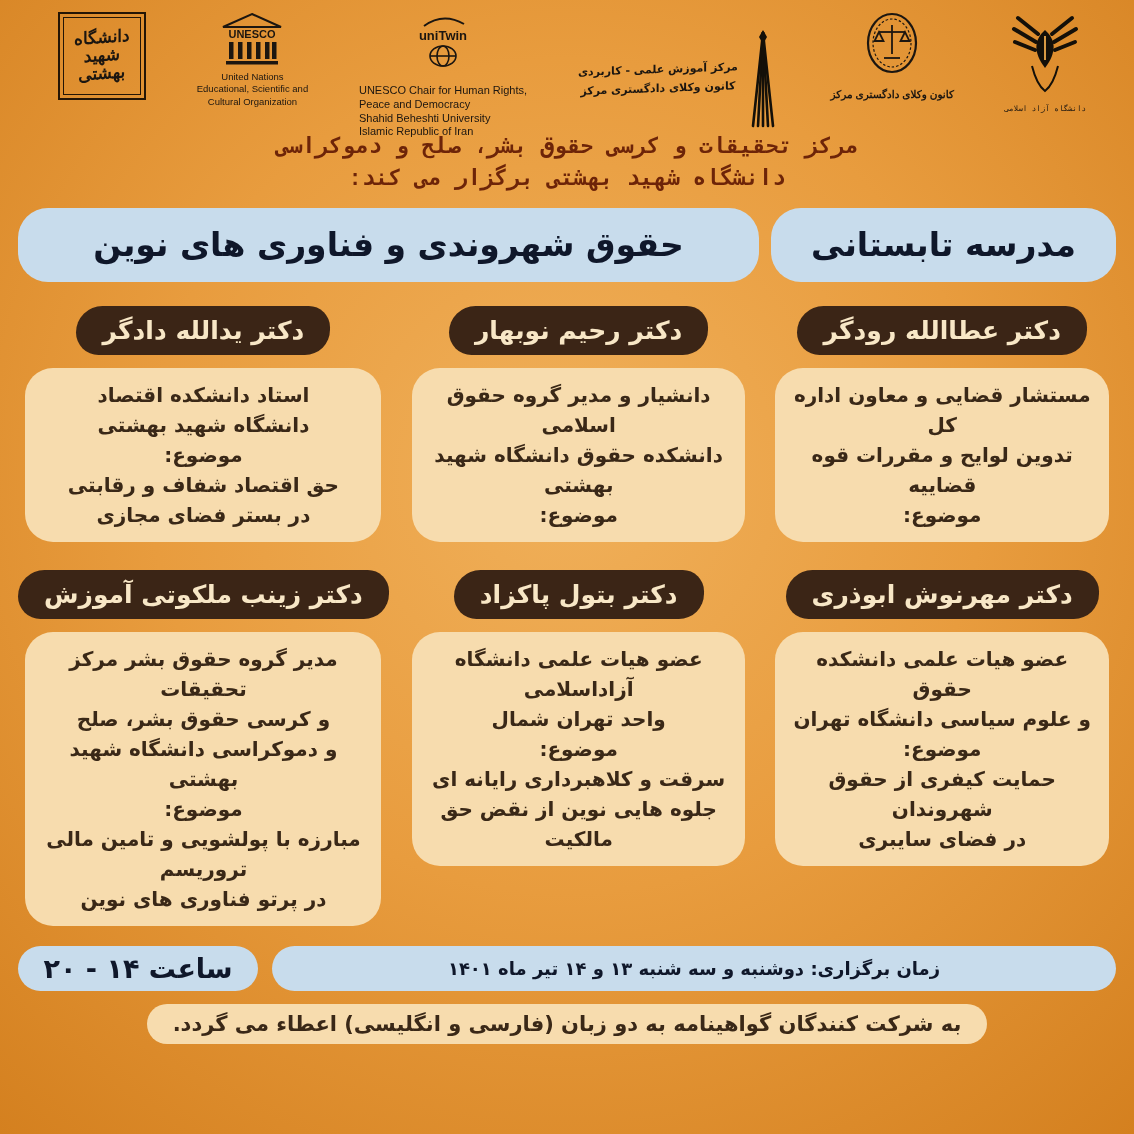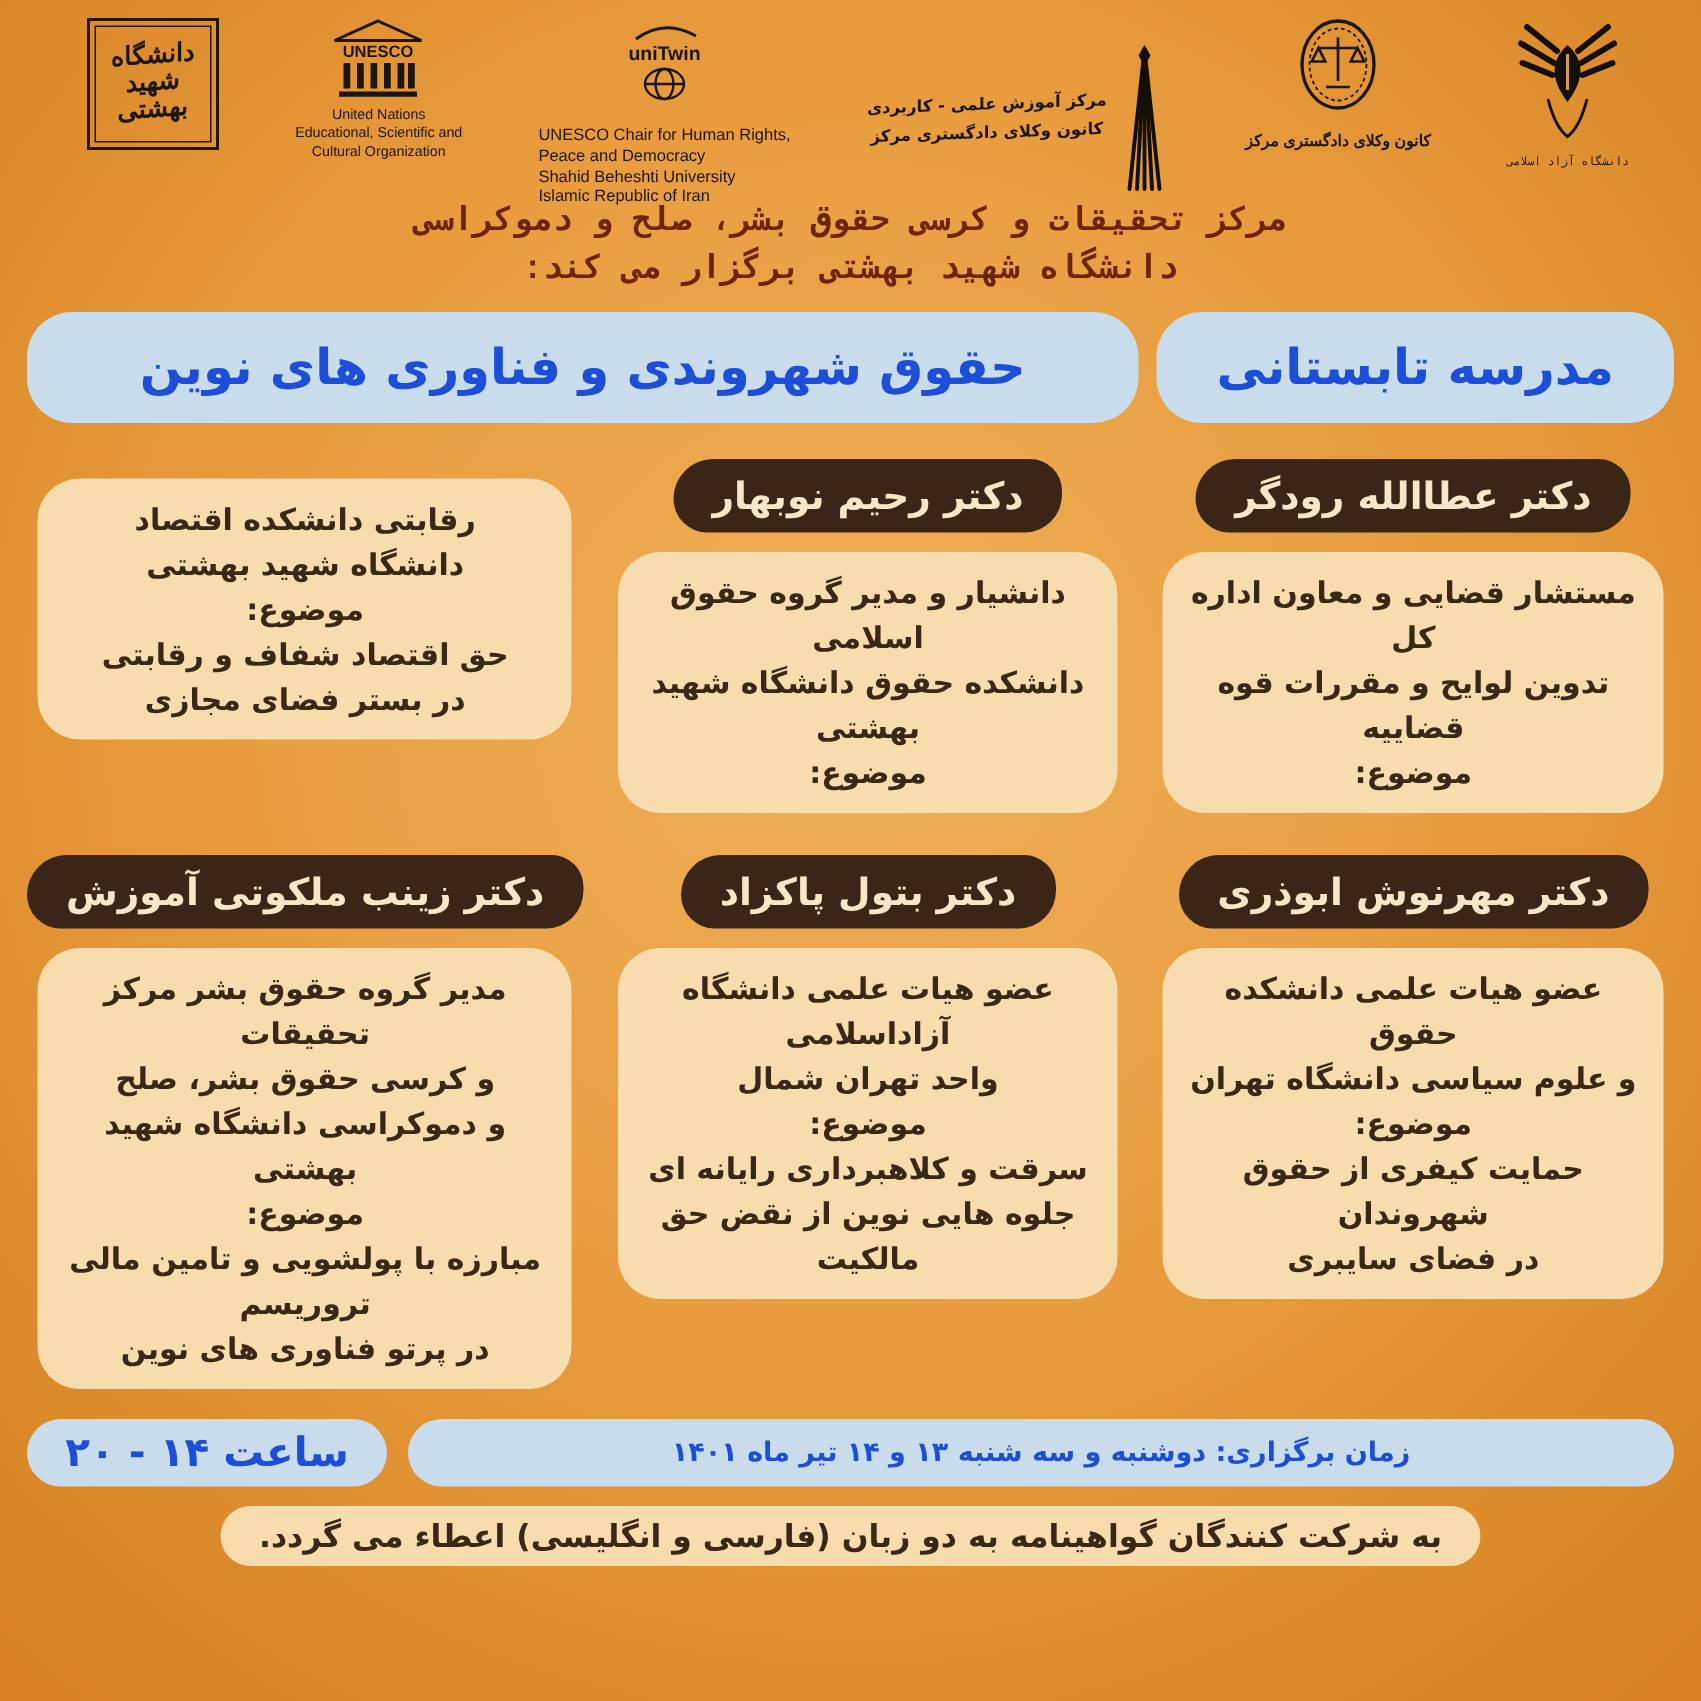--- a/index.html
+++ b/index.html
@@ -19,21 +19,21 @@
   .pen-logo{flex-direction:row;align-items:center;gap:8px;margin-top:18px;}
   .pen-caption{font-size:11px;line-height:1.7;text-align:center;white-space:pre-line;direction:rtl;font-weight:bold;transform:skewY(-2deg);}
   .unitwin-caption{font-size:11px;text-align:left;margin-top:14px;white-space:pre-line;line-height:1.25;font-family:Liberation Sans, sans-serif;}
   .bar-caption{font-size:10.5px;font-weight:bold;margin-top:2px;}
   .azad-caption{font-size:7.5px;margin-top:1px;font-family:Liberation Mono, monospace;}
   
   .header-text{text-align:center;color:#6d2408;font-weight:bold;font-size:22px;line-height:1.45;margin-top:4px;}
   .header-text div{white-space:nowrap;font-family:Liberation Mono, monospace;}
   
   .title-row{display:flex;gap:12px;margin-top:12px;}
-  .pill-blue{background:#c8dcec;color:#1d4ed8;border-radius:30px;display:flex;align-items:center;justify-content:center;font-weight:bold;}
+  .pill-blue{background:#c8dcec;color:#0f172a;border-radius:30px;display:flex;align-items:center;justify-content:center;font-weight:bold;}
   .title-pill{height:74px;font-size:33px;}
   .title-pill.small{flex:0 0 345px;}
   .title-pill.big{flex:1;}
   
   .speakers-grid{display:grid;grid-template-columns:1fr 1fr 1fr;column-gap:16px;row-gap:28px;margin-top:24px;}
   .speaker-card{display:flex;flex-direction:column;align-items:center;}
   .name-pill{background:#3b2516;color:#f8e7c6;font-weight:bold;font-size:25px;padding:10px 26px;border-radius:40px 32px 38px 34px;text-align:center;white-space:nowrap;}
   .bio-pill{background:#f7dcae;color:#3a2817;border-radius:28px;padding:12px 10px;margin-top:13px;text-align:center;font-weight:bold;font-size:20px;line-height:1.5;width:96%;box-sizing:border-box;}
   .bio-line{display:block;white-space:pre-line;}
   
@@ -166,22 +166,23 @@
     <div class="speaker-card">
       <div class="name-pill">دکتر رحیم نوبهار</div>
       <div class="bio-pill">
         <span class="bio-line">دانشیار و مدیر گروه حقوق اسلامی
 دانشکده حقوق دانشگاه شهید بهشتی</span>
         <span class="bio-line">موضوع:</span>
       </div>
     </div>
 
     <div class="speaker-card">
-      <div class="bio-pill">
-        <span class="bio-line">رقابتی دانشکده اقتصاد
+      <div class="name-pill">دکتر یدالله دادگر</div>
+      <div class="bio-pill">
+        <span class="bio-line">استاد دانشکده اقتصاد
 دانشگاه شهید بهشتی</span>
         <span class="bio-line">موضوع:</span>
         <span class="bio-line">حق اقتصاد شفاف و رقابتی
 در بستر فضای مجازی</span>
       </div>
     </div>
 
     <div class="speaker-card">
       <div class="name-pill">دکتر مهرنوش ابوذری</div>
       <div class="bio-pill">

